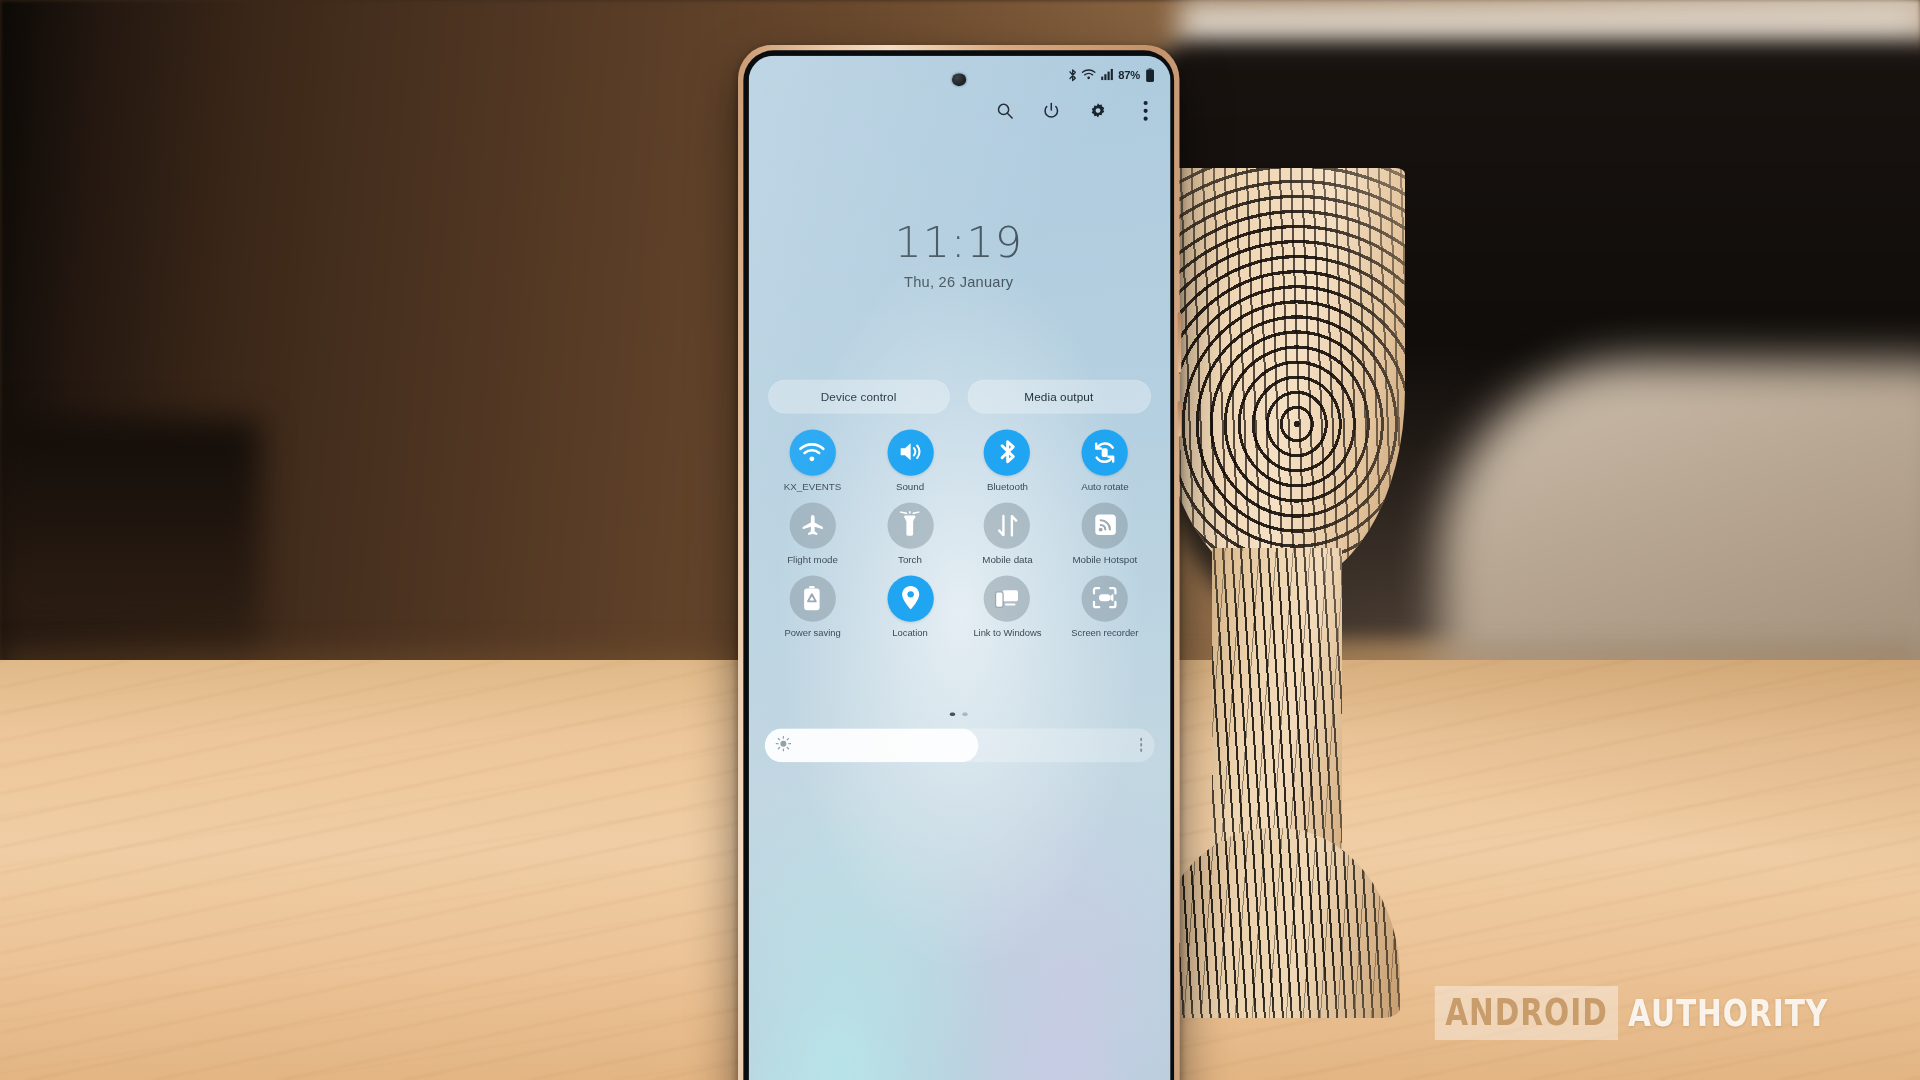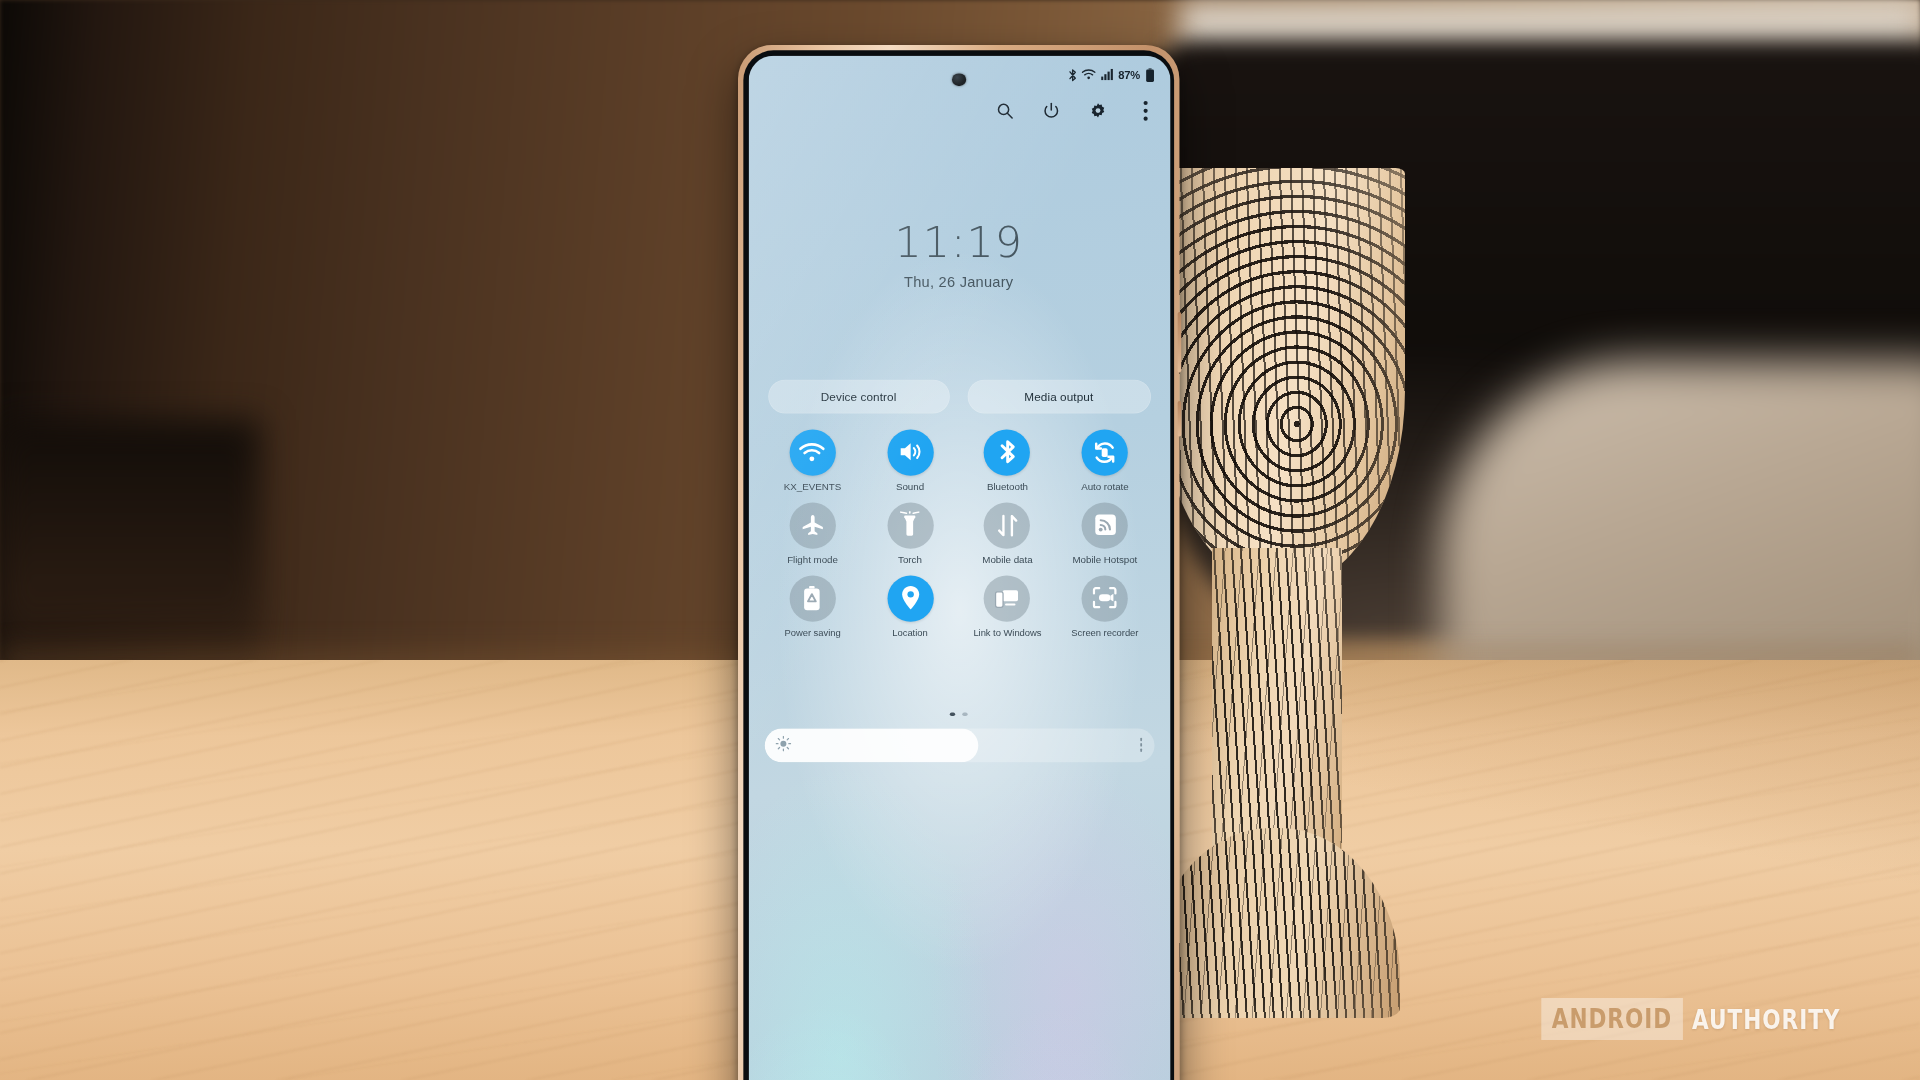--- a/index.html
+++ b/index.html
@@ -241,21 +241,21 @@
     position:absolute;left:690px;top:975px;width:560px;height:70px;
     background:radial-gradient(ellipse 50% 50% at 50% 40%, rgba(60,35,15,.48) 0%, rgba(60,35,15,0) 72%);
     filter:blur(9px);
   }
 
   
   .watermark{
     position:absolute;right:42px;bottom:40px;
     display:flex;align-items:center;gap:10px;
     font-family:"DejaVu Sans", sans-serif;
-    font-weight:700;font-size:27px;letter-spacing:1.2px;
+    font-weight:700;font-size:37px;letter-spacing:1.2px;
     opacity:.92;
   }
   .wm-box{
     background:rgba(255,255,255,.42);
     color:#c79a6a;
     padding:5px 13px 6px 13px;
     transform:scaleX(.80);
     transform-origin:right center;
   }
   .wm-text{

